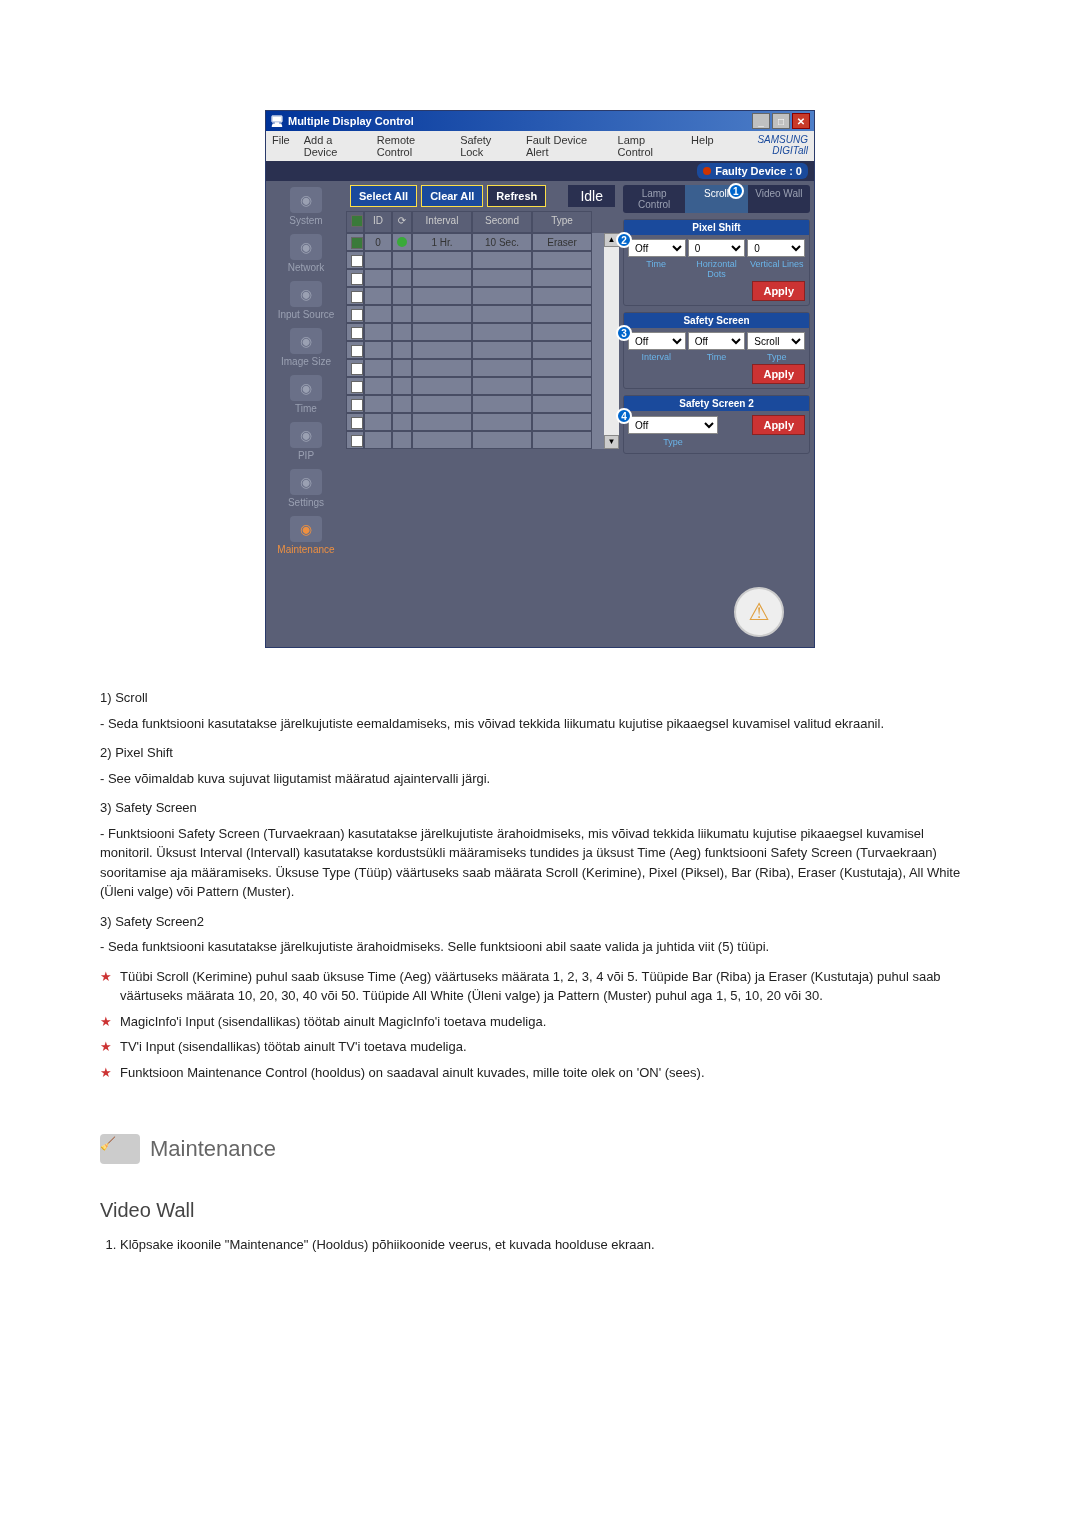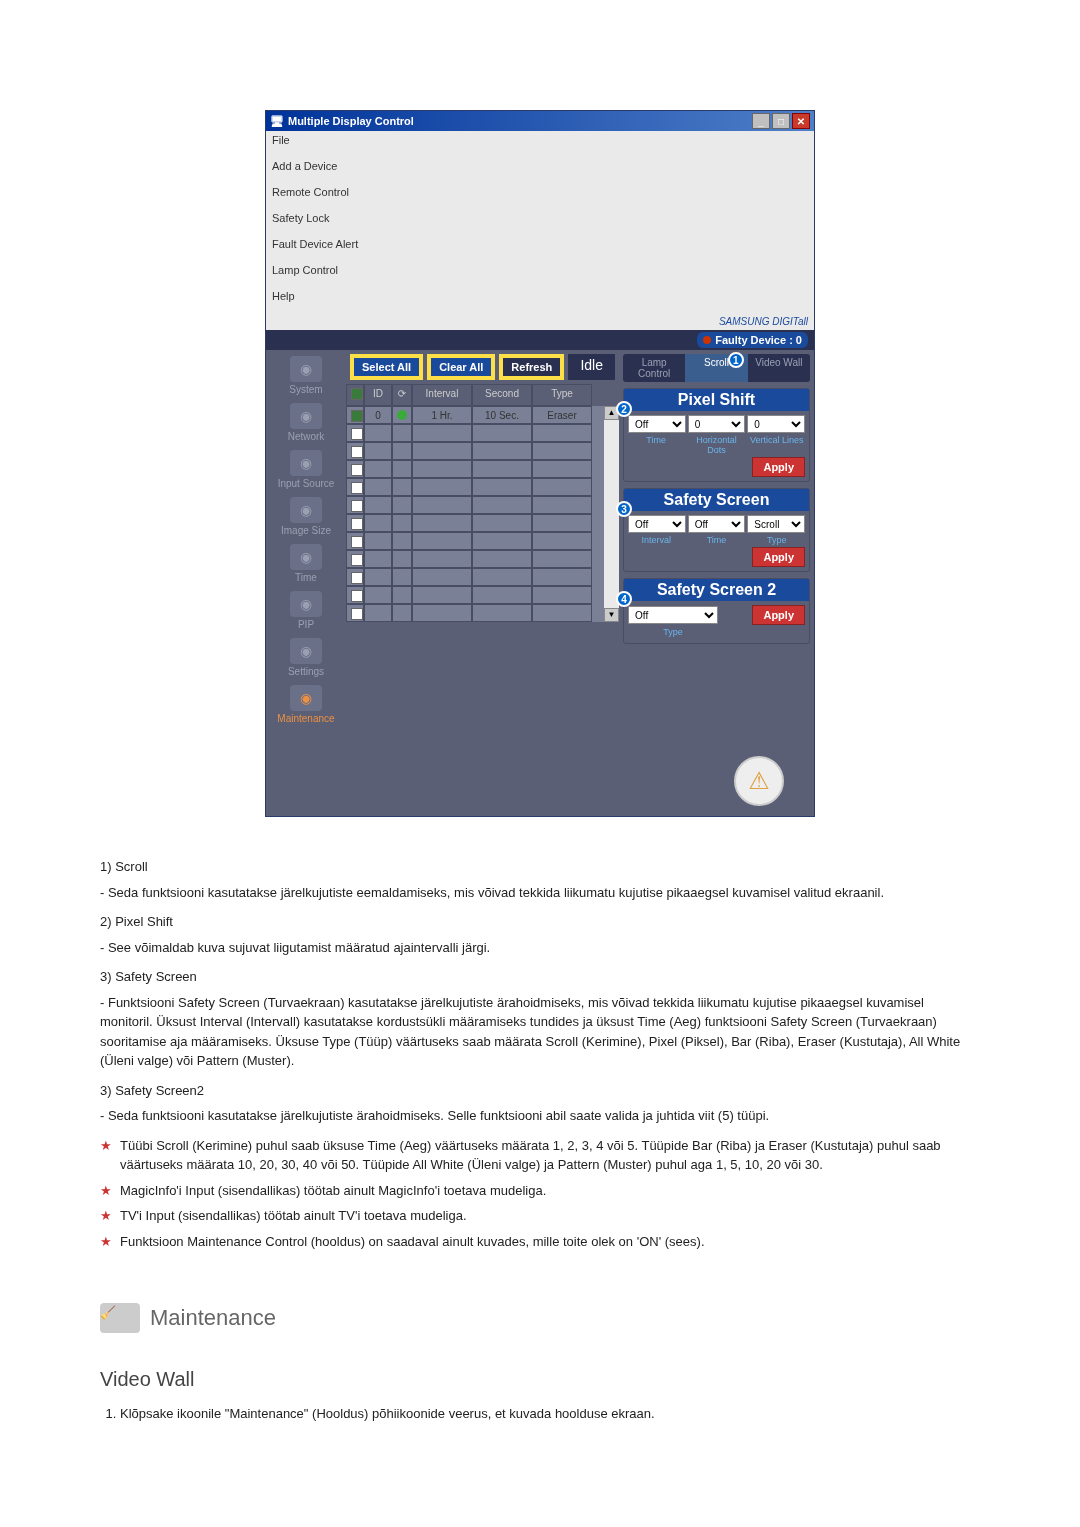--- a/index.html
+++ b/index.html
@@ -5,33 +5,33 @@
 * { margin: 0; padding: 0; box-sizing: border-box; }
 body { font-family: Arial, sans-serif; font-size: 12px; background: #fff; padding: 40px 100px; color: #000; }
 .app-window { width: 550px; margin: 70px auto 40px; border: 1px solid #2a3a6a; background: #5a5f76; }
 .titlebar { background: linear-gradient(to right, #003399, #4e7fc9); color: #fff; display: flex; align-items: center; justify-content: space-between; padding: 2px 4px; font-size: 11px; font-weight: bold; }
 .titlebar-left { display: flex; align-items: center; gap: 4px; }
 .win-btns { display: flex; gap: 2px; }
 .win-btn { width: 18px; height: 16px; display: inline-flex; align-items: center; justify-content: center; font-size: 10px; }
 .win-min { background: #c0c0c0; border: 1px solid #666; }
 .win-max { background: #c0c0c0; border: 1px solid #666; }
 .win-close { background: #c83a2a; border: 1px solid #800; color: #fff; }
-.menubar { background: #eaeaea; display: flex; gap: 14px; padding: 3px 6px; font-size: 11px; color: #333; flex-direction: column; }
+.menubar { background: #eaeaea; display: flex; gap: 14px; padding: 3px 6px; font-size: 11px; color: #333; }
 .menubar-right { margin-left: auto; font-style: italic; color: #1a4a9c; font-size: 10px; text-align: right; }
 .statusrow { background: #2a3050; display: flex; justify-content: flex-end; padding: 2px 6px; }
 .badge { background: #1a4a9c; color: #fff; font-size: 11px; padding: 2px 6px; border-radius: 6px; display: flex; align-items: center; gap: 4px; font-weight: bold; }
 .badge-dot { width: 8px; height: 8px; background: #cc3300; border-radius: 50%; }
 .main-area { display: flex; background: #5a5f76; }
 .sidebar { width: 80px; background: #5a5f76; padding: 4px 2px; display: flex; flex-direction: column; gap: 4px; }
 .sidebar-item { display: flex; flex-direction: column; align-items: center; padding: 2px; color: #9aa0b2; font-size: 10px; cursor: pointer; }
 .sidebar-item.active { color: #ee9040; }
 .sidebar-icon { width: 32px; height: 26px; border-radius: 4px; margin-bottom: 2px; display: flex; align-items: center; justify-content: center; font-size: 14px; background: #6a7088; }
 .center-panel { flex: 1; display: flex; flex-direction: column; }
 .toolbar { display: flex; padding: 4px; gap: 4px; background: #5a5f76; }
-.select-btn { background: #1a4a9c; color: #fff; border: 4px solid #fde047; padding: 3px 8px; font-size: 11px; font-weight: bold; cursor: pointer; }
+.select-btn { background: #1a4a9c; color: #fff; border: 1px solid #fde047; padding: 3px 8px; font-size: 11px; font-weight: bold; cursor: pointer; }
 .select-btn.dark { background: #2a3050; }
 .idle-badge { margin-left: auto; background: #2a3050; color: #fff; padding: 3px 12px; font-size: 14px; }
 .table { background: #3b82f6; }
 .table-header { display: flex; background: #5a5f76; color: #ccc; font-size: 10px; }
 .th, .td { padding: 3px 4px; border: 1px solid #484d64; text-align: center; }
 .col-chk { width: 18px; }
 .col-id { width: 28px; }
 .col-dot { width: 20px; }
 .col-int { width: 60px; }
 .col-sec { width: 60px; }
@@ -44,21 +44,21 @@
 .dot { width: 10px; height: 10px; border-radius: 50%; background: #b8c400; display: inline-block; }
 .dot.g { background: #3aaa3a; }
 .scrollbar { position: absolute; right: 0; top: 0; bottom: 0; width: 15px; background: #eaeaea; display: flex; flex-direction: column; justify-content: space-between; }
 .scroll-arrow { height: 14px; background: #ccc; border: 1px solid #888; text-align: center; font-size: 8px; line-height: 12px; }
 .right-panel { width: 195px; padding: 4px; display: flex; flex-direction: column; gap: 6px; }
 .tabs { display: flex; background: #2a3050; border-radius: 3px; font-size: 10px; }
 .tab { flex: 1; padding: 3px 2px; text-align: center; color: #9aa0b2; position: relative; }
 .tab.active { background: #3a5f8f; color: #fff; }
 .marker { position: absolute; top: -2px; right: 4px; width: 16px; height: 16px; border-radius: 50%; background: #0066cc; color: #fff; font-size: 10px; font-weight: bold; display: flex; align-items: center; justify-content: center; border: 2px solid #fff; }
 .panel-section { background: #5a5f76; border: 1px solid #484d64; border-radius: 3px; position: relative; padding: 4px; }
-.panel-title { background: #1a4a9c; color: #fff; text-align: center; font-size: 16px; font-weight: bold; padding: 2px; margin: -4px -4px 4px; }
+.panel-title { background: #1a4a9c; color: #fff; text-align: center; font-size: 10px; font-weight: bold; padding: 2px; margin: -4px -4px 4px; }
 .panel-row { display: flex; align-items: center; gap: 2px; margin: 2px 0; }
 .sel { background: #fff; border: 1px solid #888; font-size: 10px; padding: 1px 2px; height: 18px; flex: 1; }
 .panel-labels { display: flex; font-size: 9px; color: #6ab4e8; gap: 4px; margin: 2px 0; }
 .panel-labels span { flex: 1; text-align: center; }
 .apply-btn { background: #cc3333; color: #fff; border: 1px solid #882222; padding: 3px 10px; font-size: 11px; font-weight: bold; float: right; cursor: pointer; }
 .section-marker { position: absolute; left: -8px; top: 12px; width: 16px; height: 16px; border-radius: 50%; background: #0066cc; color: #fff; font-size: 10px; font-weight: bold; display: flex; align-items: center; justify-content: center; border: 2px solid #fff; }
 .clearfix::after { content: ""; display: table; clear: both; }
 .bottom-icon { width: 50px; height: 50px; border-radius: 50%; background: #eee; border: 2px solid #ccc; margin: 20px 20px 0 auto; display: flex; align-items: center; justify-content: center; font-size: 24px; color: #e0a040; }
 .doc-content { margin-top: 30px; line-height: 1.5; font-size: 13px; color: #222; }
 .doc-content ol > li, .doc-content ul > li { margin: 6px 0; }

